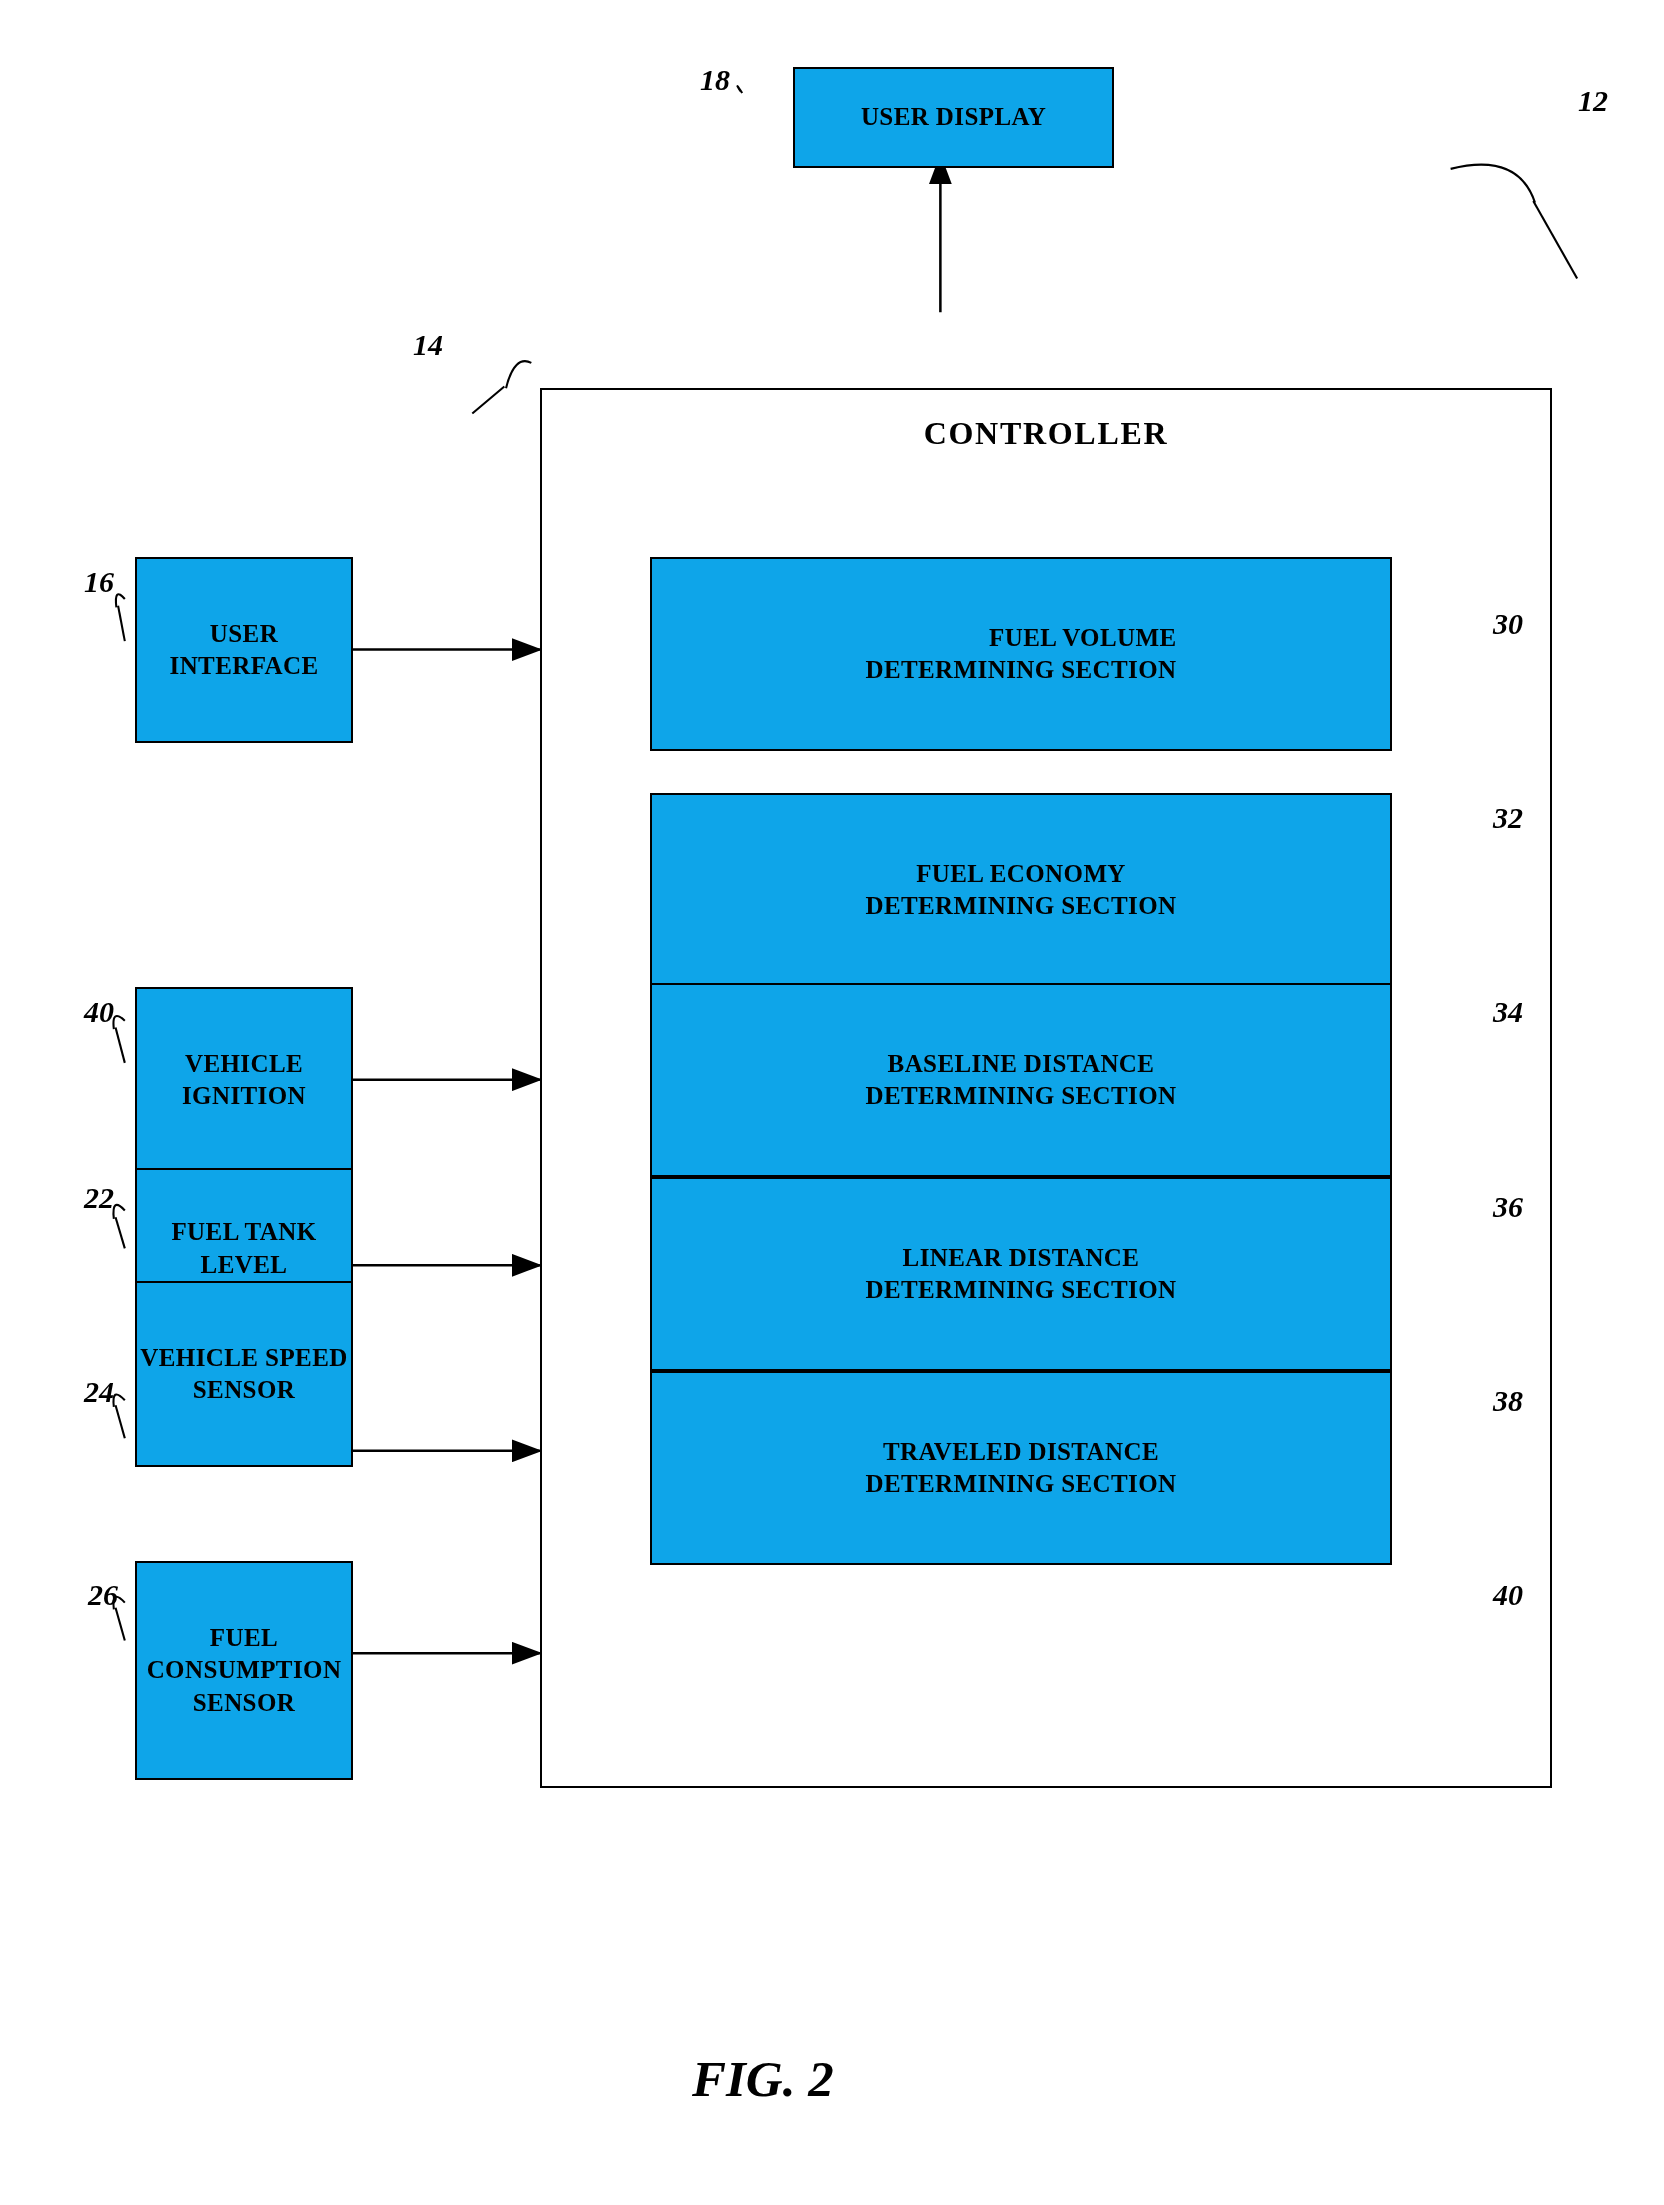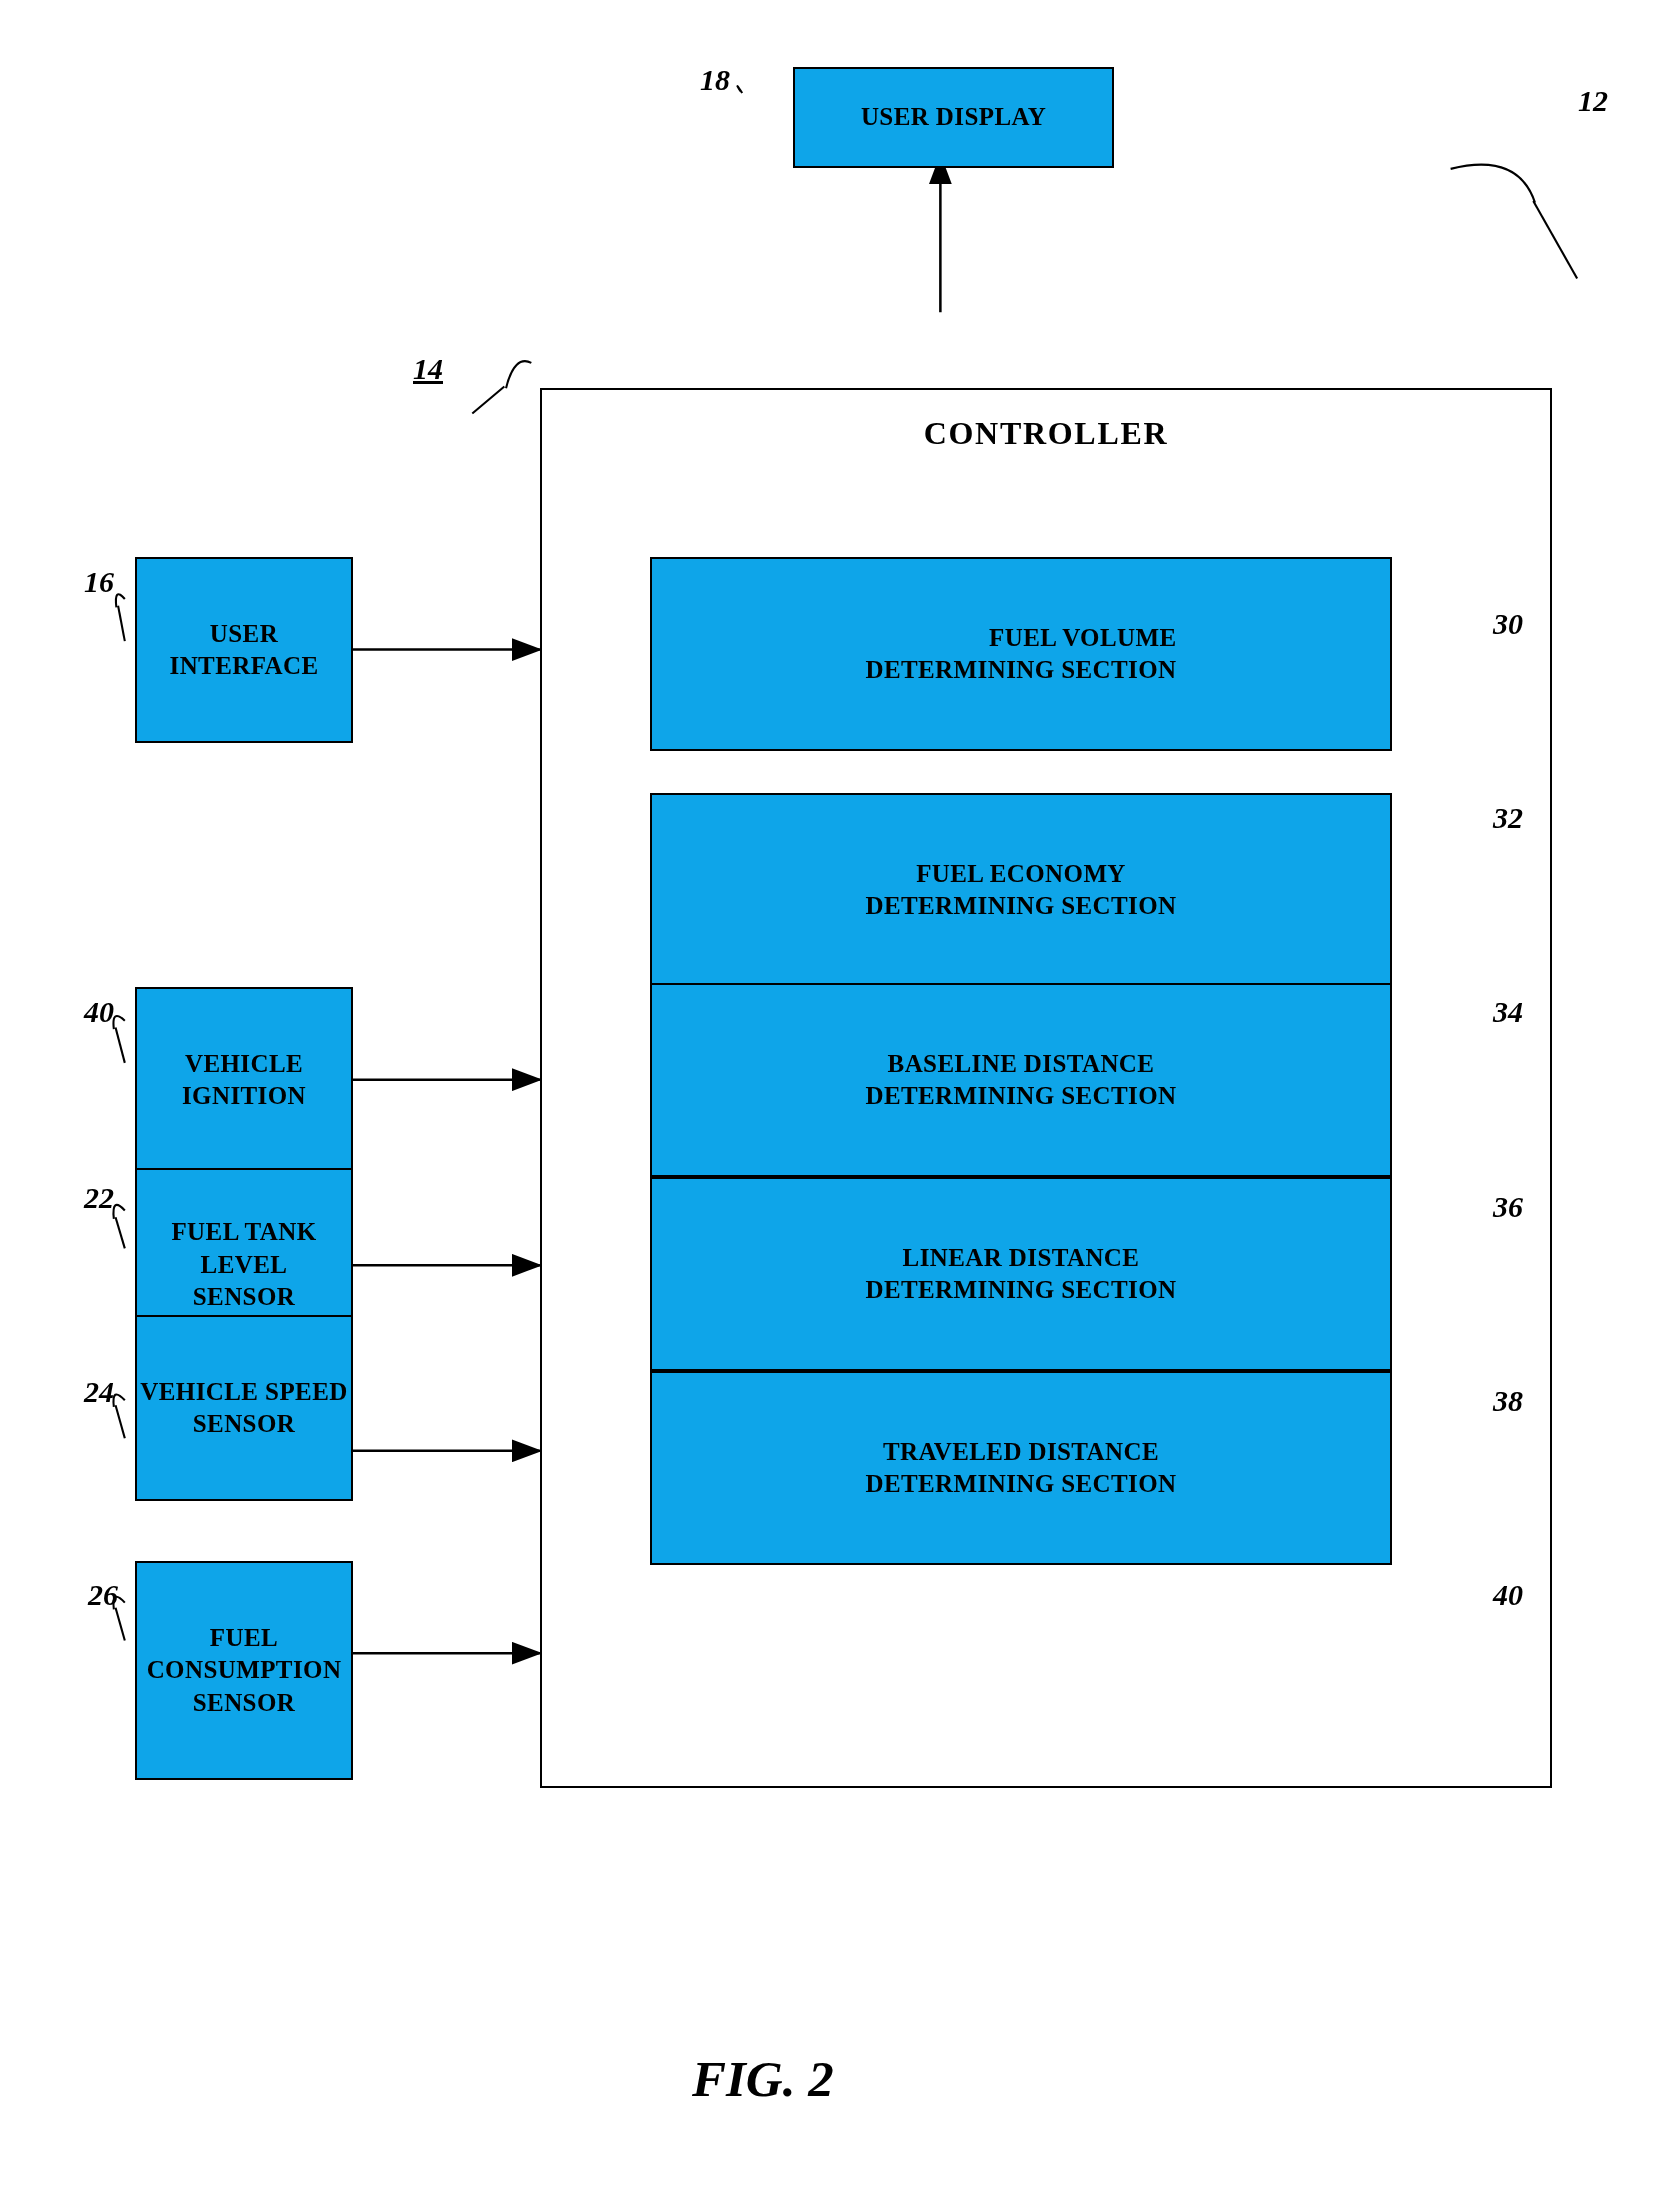--- a/index.html
+++ b/index.html
@@ -147,21 +147,21 @@
   </svg>
 
   <div class="ref-num" style="left:700px; top:63px;">18</div>
 
   <div class="box" style="left:793px; top:67px; width:321px; height:101px;">
     <span class="box-label">USER DISPLAY</span>
   </div>
 
   <div class="ref-num" style="left:1578px; top:84px;">12</div>
 
-  <div class="ref-num" style="left:413px; top:352px;text-decoration:underline;">14</div>
+  <div class="ref-num" style="left:413px; top:328px;">14</div>
 
   <div class="controller-box" style="left:540px; top:388px; width:1012px; height:1400px;">
 
     <div class="controller-title" style="position:absolute; top:25px; left:50%; transform:translateX(-50%);">CONTROLLER</div>
   </div>
 
   <div class="ref-num" style="left:84px; top:565px;">16</div>
 
   <div class="box" style="left:135px; top:557px; width:218px; height:186px;">
     <span class="box-label">USER<br>INTERFACE</span>
@@ -192,21 +192,21 @@
   </div>
 
   <div class="ref-num" style="left:1493px; top:995px;">34</div>
 
   <div class="box" style="left:650px; top:983px; width:742px; height:194px;">
     <span class="box-label">BASELINE DISTANCE<br>DETERMINING SECTION</span>
   </div>
 
   <div class="ref-num" style="left:84px; top:1375px;">24</div>
 
-  <div class="box" style="left:135px; top:1315px; width:218px; height:186px;">
+  <div class="box" style="left:135px; top:1281px; width:218px; height:186px;">
     <span class="box-label">VEHICLE SPEED<br>SENSOR</span>
   </div>
 
   <div class="ref-num" style="left:1493px; top:1190px;">36</div>
 
   <div class="box" style="left:650px; top:1177px; width:742px; height:194px;">
     <span class="box-label">LINEAR DISTANCE<br>DETERMINING SECTION</span>
   </div>
 
   <div class="ref-num" style="left:88px; top:1578px;">26</div>

